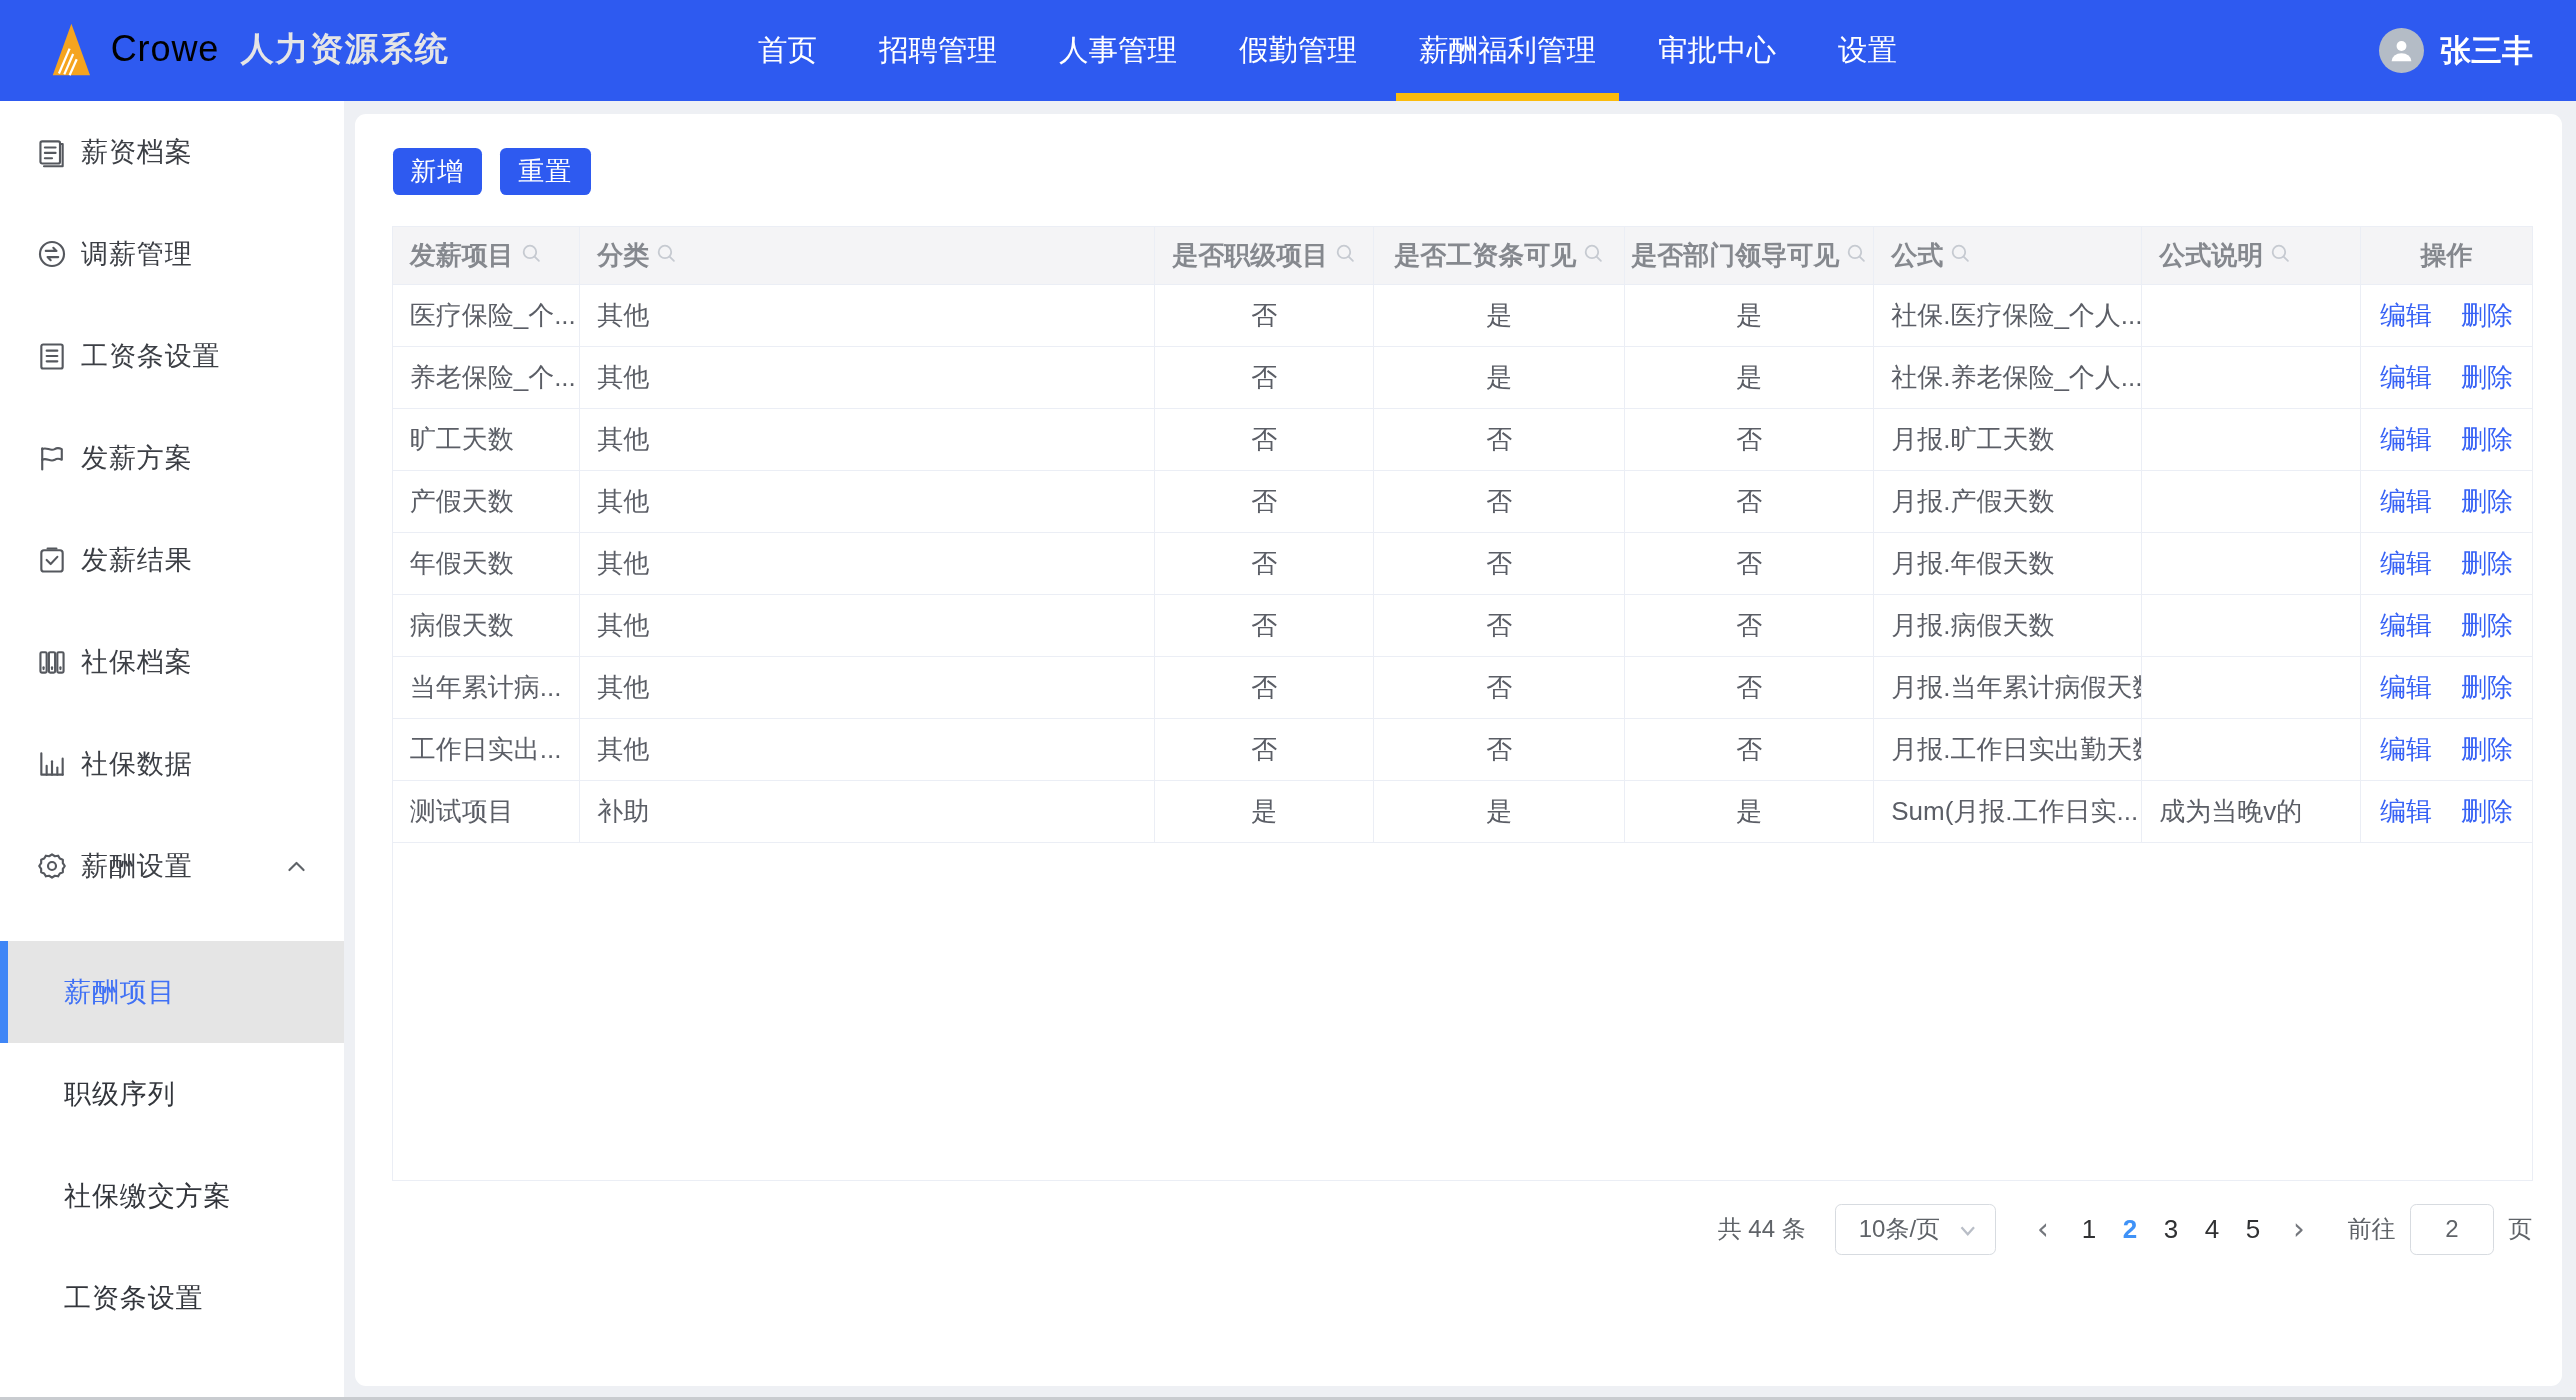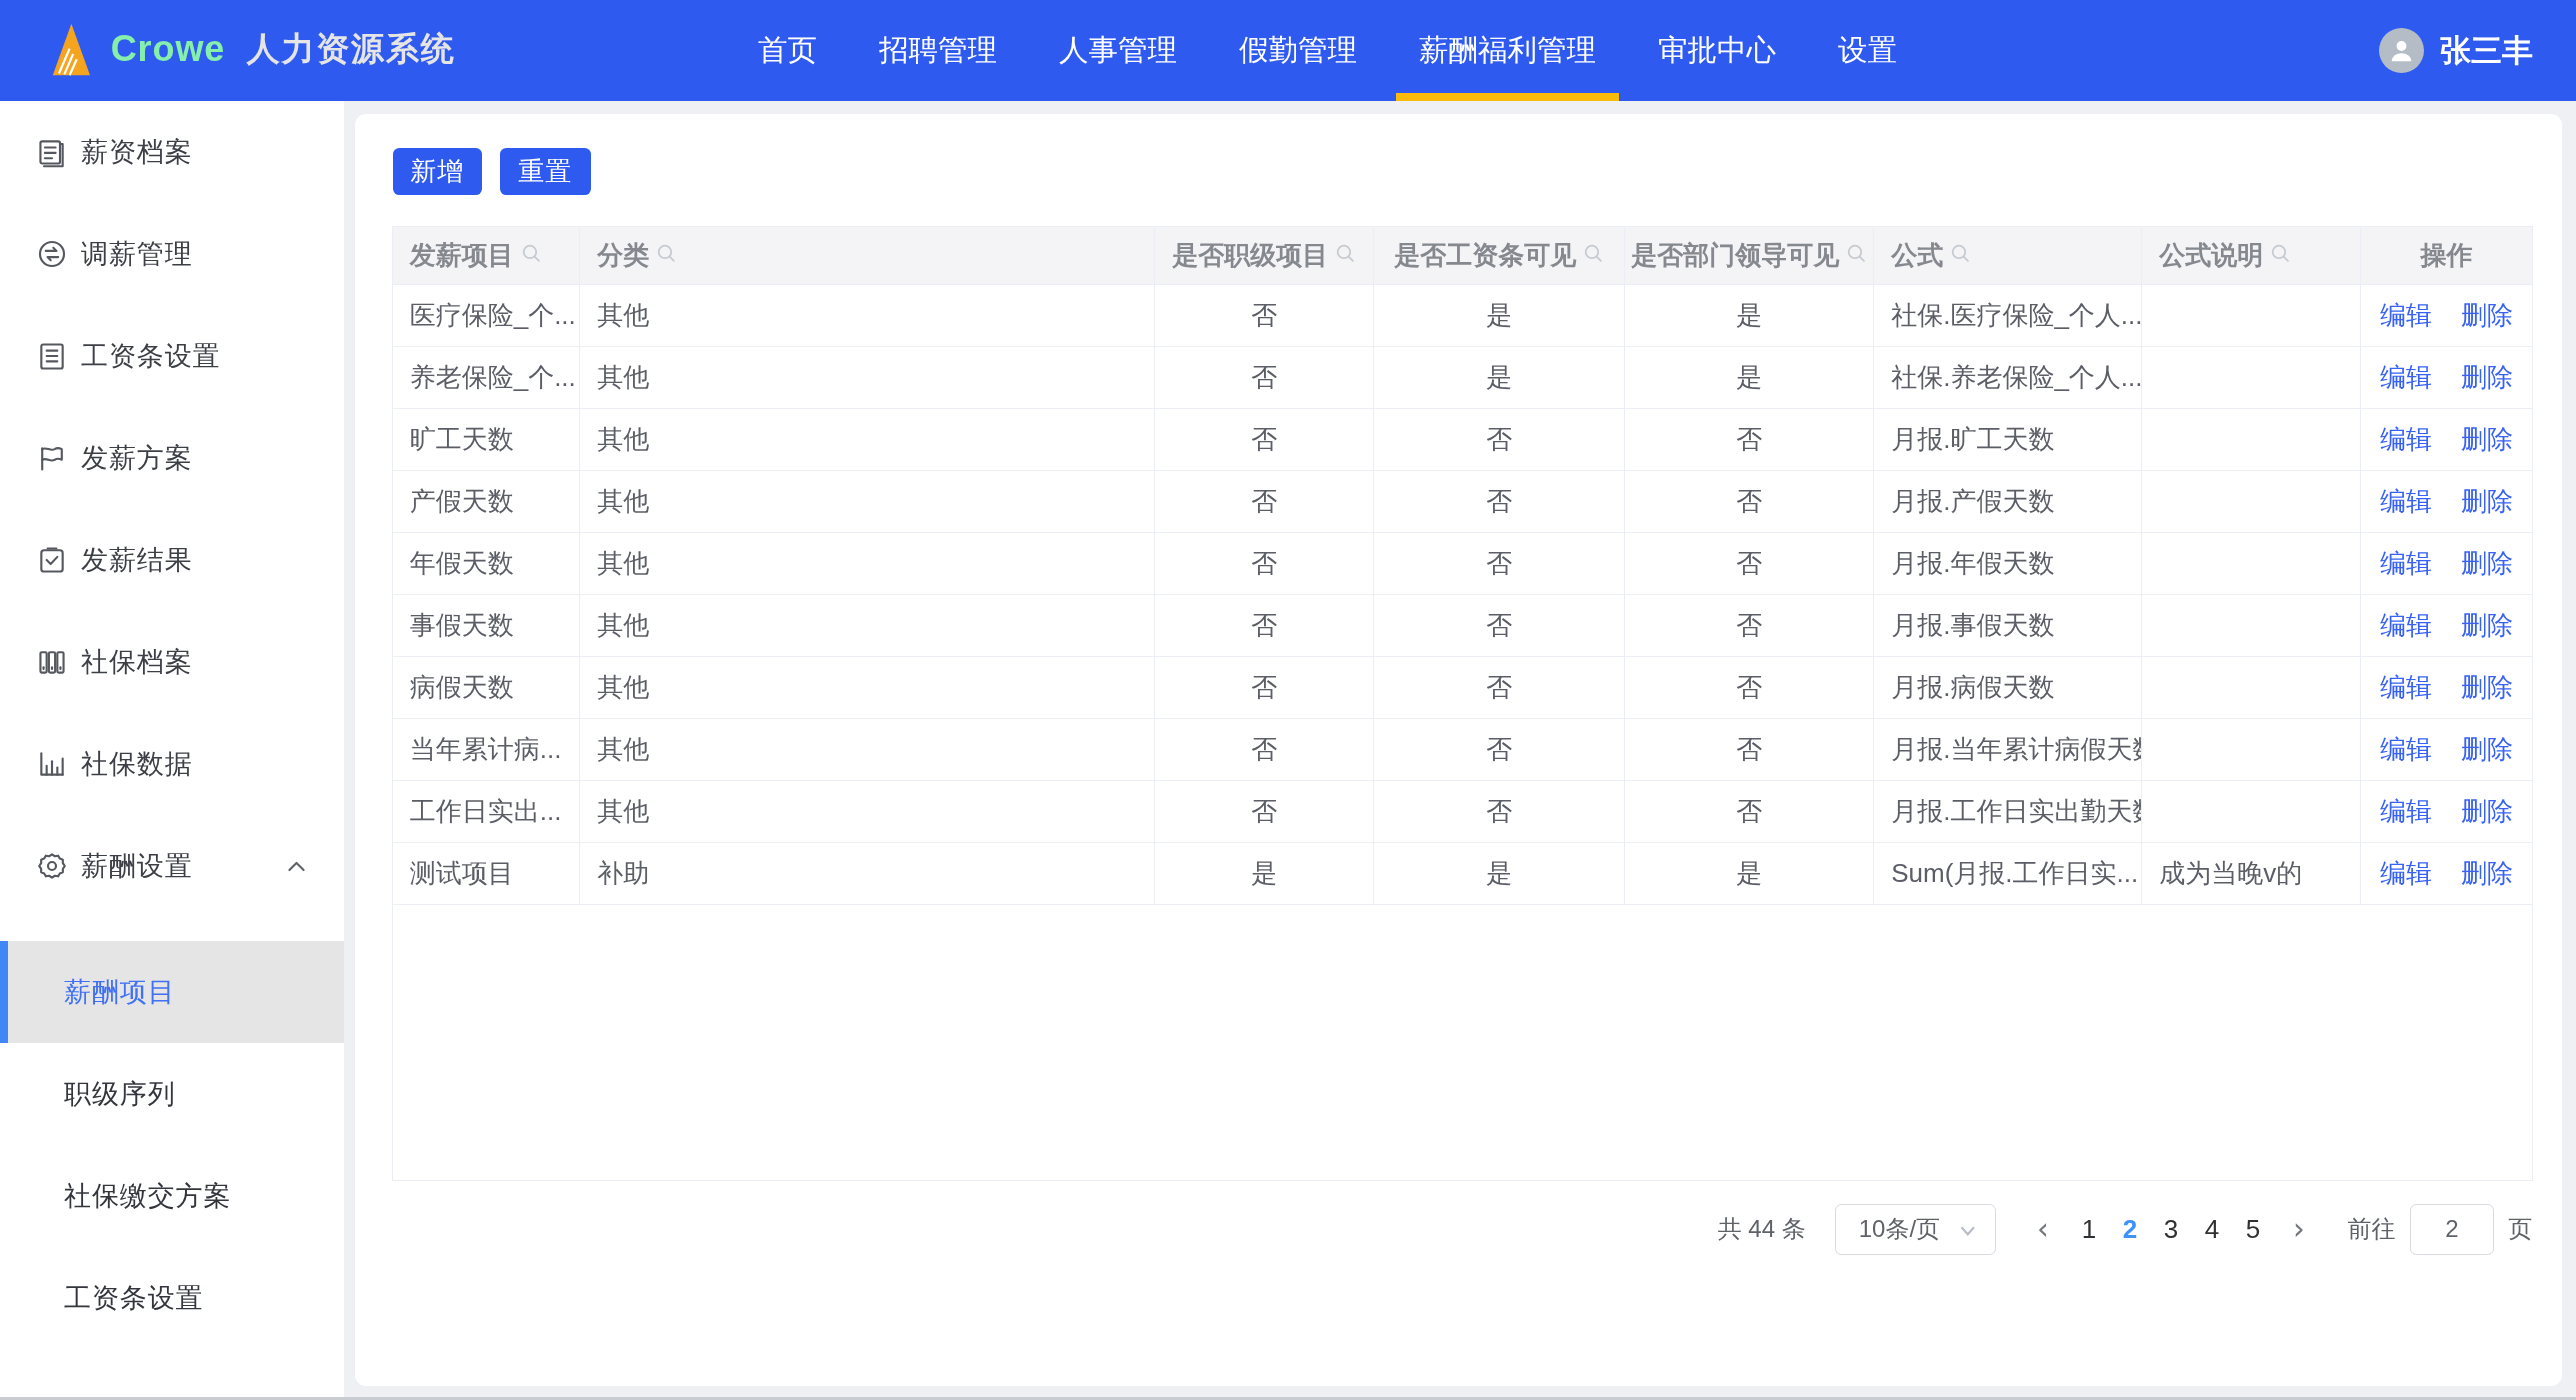--- a/index.html
+++ b/index.html
@@ -4,21 +4,21 @@
 <style>
   * { margin:0; padding:0; box-sizing:border-box; }
   html,body { width:2576px; height:1400px; overflow:hidden;
     font-family:"Liberation Sans","DejaVu Sans",sans-serif; background:#ffffff; }
 
   
   .header { position:absolute; left:0; top:0; width:2576px; height:101px;
     background:#2e5af0; display:flex; align-items:center; }
   .logo-wrap { position:absolute; left:50px; top:21.5px; display:flex; align-items:center; }
   .logo-tri { width:41px; height:55px; }
-  .logo-crowe { color:#86efac; font-size:36px; letter-spacing:0.9px; margin-left:19.7px; font-weight:700; }
+  .logo-crowe { color:#000000; font-size:36px; letter-spacing:0.9px; margin-left:19.7px; font-weight:400; }
   .logo-app { color:#e5e5e5; font-size:33px; font-weight:bold; margin-left:21.5px; letter-spacing:1.8px; }
   .nav { position:absolute; left:735px; top:0; height:101px; display:flex; }
   .nav-item { position:relative; height:101px; display:flex; align-items:center;
     padding:0 23px; margin-right:16px; color:#ffffff; font-size:29.5px; cursor:pointer; }
   .nav-underline { position:absolute; left:0; bottom:0; width:100%; height:8px; background:#fbbb0c; }
   .user { position:absolute; right:43px; top:0; height:101px; display:flex; align-items:center; }
   .avatar { width:45px; height:45px; border-radius:50%; background:#b4bcc6;
     display:flex; align-items:center; justify-content:center; }
   .user-name { color:#ffffff; font-size:31px; font-weight:bold; margin-left:16px; }
 
@@ -346,30 +346,20 @@
               <td class="al">年假天数</td>
               <td class="al">其他</td>
               <td class="ac">否</td>
               <td class="ac">否</td>
               <td class="ac">否</td>
               <td class="al">月报.年假天数</td>
               <td class="al"></td>
               <td class="ac"><a>编辑</a><a>删除</a></td>
             </tr>
             <tr>
-              <td class="al">事假天数</td>
-              <td class="al">其他</td>
-              <td class="ac">否</td>
-              <td class="ac">否</td>
-              <td class="ac">否</td>
-              <td class="al">月报.事假天数</td>
-              <td class="al"></td>
-              <td class="ac"><a>编辑</a><a>删除</a></td>
-            </tr>
-            <tr>
               <td class="al">病假天数</td>
               <td class="al">其他</td>
               <td class="ac">否</td>
               <td class="ac">否</td>
               <td class="ac">否</td>
               <td class="al">月报.病假天数</td>
               <td class="al"></td>
               <td class="ac"><a>编辑</a><a>删除</a></td>
             </tr>
             <tr>

